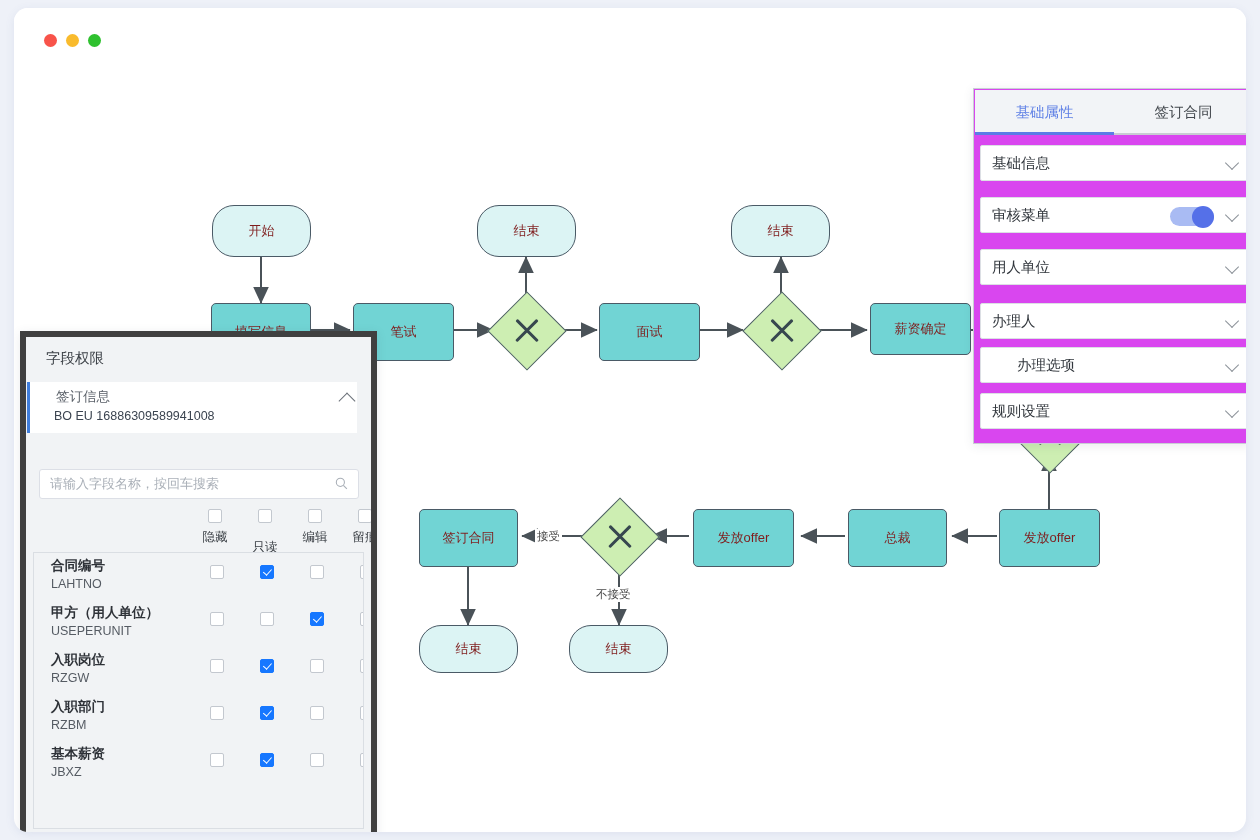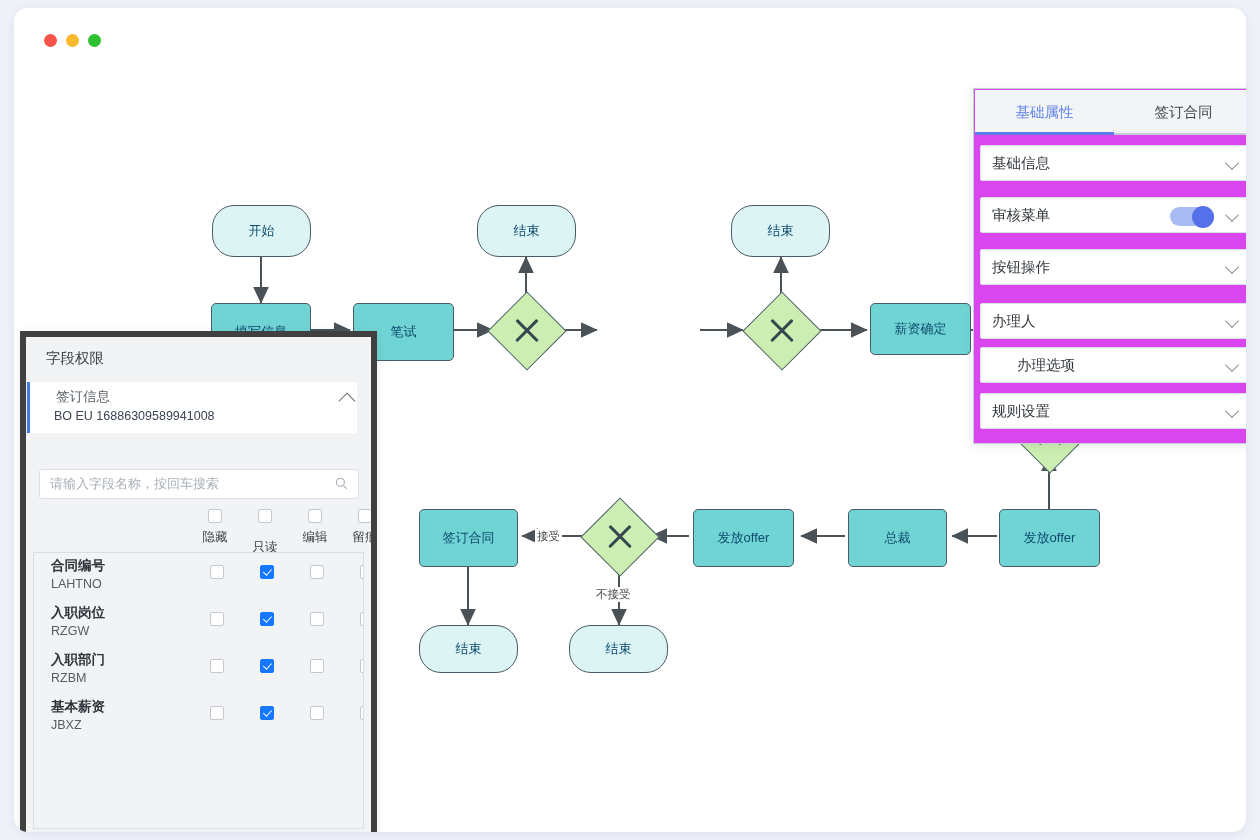--- a/index.html
+++ b/index.html
@@ -26,21 +26,21 @@
 
   
   .canvas{
     position:absolute;left:0;top:57px;width:1232px;height:710px;background:#fff;
   }
   .canvas svg{position:absolute;left:0;top:0;}
 
   .node{
     position:absolute;box-sizing:border-box;
     display:flex;align-items:center;justify-content:center;text-align:center;
-    font-size:13px;color:#0c4a6e;line-height:1.35;
+    font-size:13px;color:#7f1d1d;line-height:1.35;
     border:1.6px solid #4a5a66;
   }
   .task{background:#71d4d4;border-radius:5px;}
   .terminal{background:#dcf4f4;border-radius:22px;}
   .gw{
     position:absolute;width:54px;height:54px;background:#cdeeb2;
     border:1.6px solid #4a5a66;transform:rotate(45deg);
   }
   .gw .x{
     position:absolute;left:0;top:0;width:100%;height:100%;
@@ -233,20 +233,23 @@
     </div>
 
     <div class="gw" style="left:485px;top:238px;">
       <div class="x"></div>
     </div>
 
     <div class="node terminal" style="left:463px;top:140px;width:99px;height:52px;">
       <span>结束</span>
     </div>
 
+    <div class="node task" style="left:585px;top:238px;width:101px;height:58px;">
+      <span>面试</span>
+    </div>
 
     <div class="gw" style="left:740px;top:238px;">
       <div class="x"></div>
     </div>
 
     <div class="node terminal" style="left:717px;top:140px;width:99px;height:52px;">
       <span>结束</span>
     </div>
 
     <div class="node task" style="left:856px;top:238px;width:101px;height:52px;">
@@ -325,20 +328,28 @@
 
       <div class="row">
         <span class="name">合同编号</span>
         <span class="code">LAHTNO</span>
         <div class="cbx" style="left:176px;top:12px;"></div>
         <div class="cbx on" style="left:226px;top:12px;"></div>
         <div class="cbx" style="left:276px;top:12px;"></div>
         <div class="cbx" style="left:326px;top:12px;"></div>
       </div>
 
+      <div class="row">
+        <span class="name">甲方（用人单位）</span>
+        <span class="code">USEPERUNIT</span>
+        <div class="cbx" style="left:176px;top:12px;"></div>
+        <div class="cbx" style="left:226px;top:12px;"></div>
+        <div class="cbx on" style="left:276px;top:12px;"></div>
+        <div class="cbx" style="left:326px;top:12px;"></div>
+      </div>
 
 
       <div class="row">
         <span class="name">入职岗位</span>
         <span class="code">RZGW</span>
         <div class="cbx" style="left:176px;top:12px;"></div>
         <div class="cbx on" style="left:226px;top:12px;"></div>
         <div class="cbx" style="left:276px;top:12px;"></div>
         <div class="cbx" style="left:326px;top:12px;"></div>
       </div>
@@ -380,21 +391,21 @@
 
     <div class="pp-item" style="top:108px;">
       <span>审核菜单</span>
       <div class="toggle">
         <div class="knob"></div>
       </div>
       <div class="pp-chev"></div>
     </div>
 
     <div class="pp-item" style="top:160px;">
-      <span>按钮操作</span>
+      <span>用人单位</span>
       <div class="pp-chev"></div>
     </div>
 
     <div class="pp-item" style="top:214px;">
       <span>办理人</span>
       <div class="pp-chev"></div>
     </div>
 
     <div class="pp-item" style="top:258px;padding-left:36px;">
       <span>办理选项</span>

